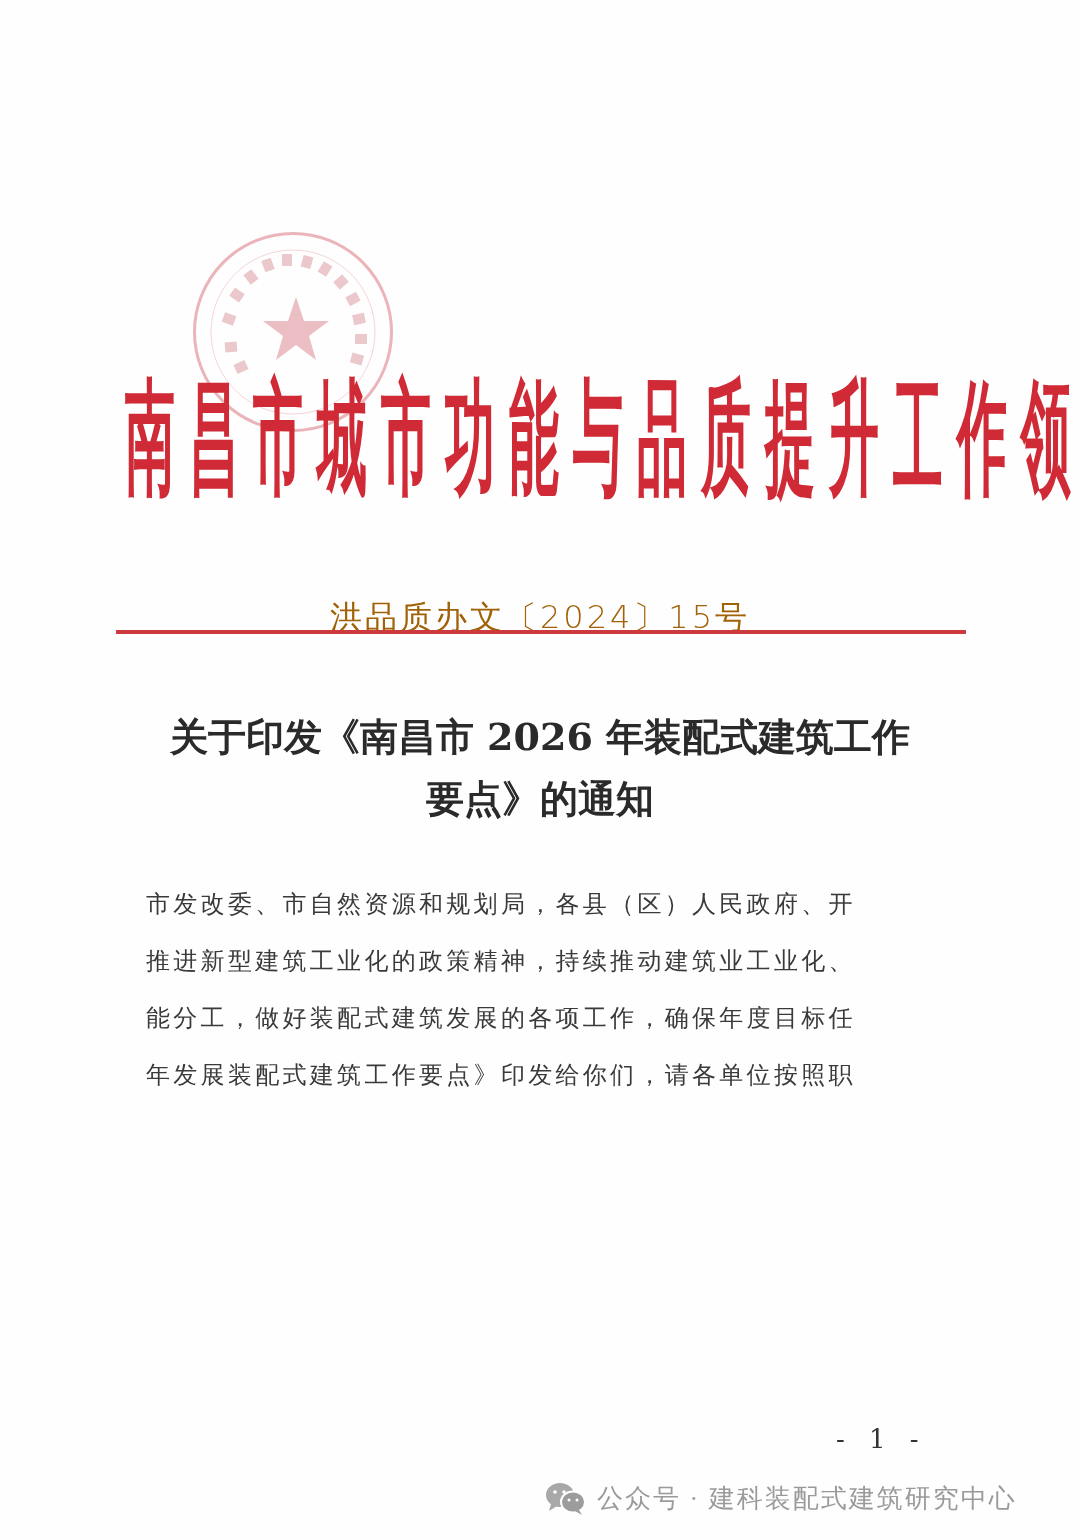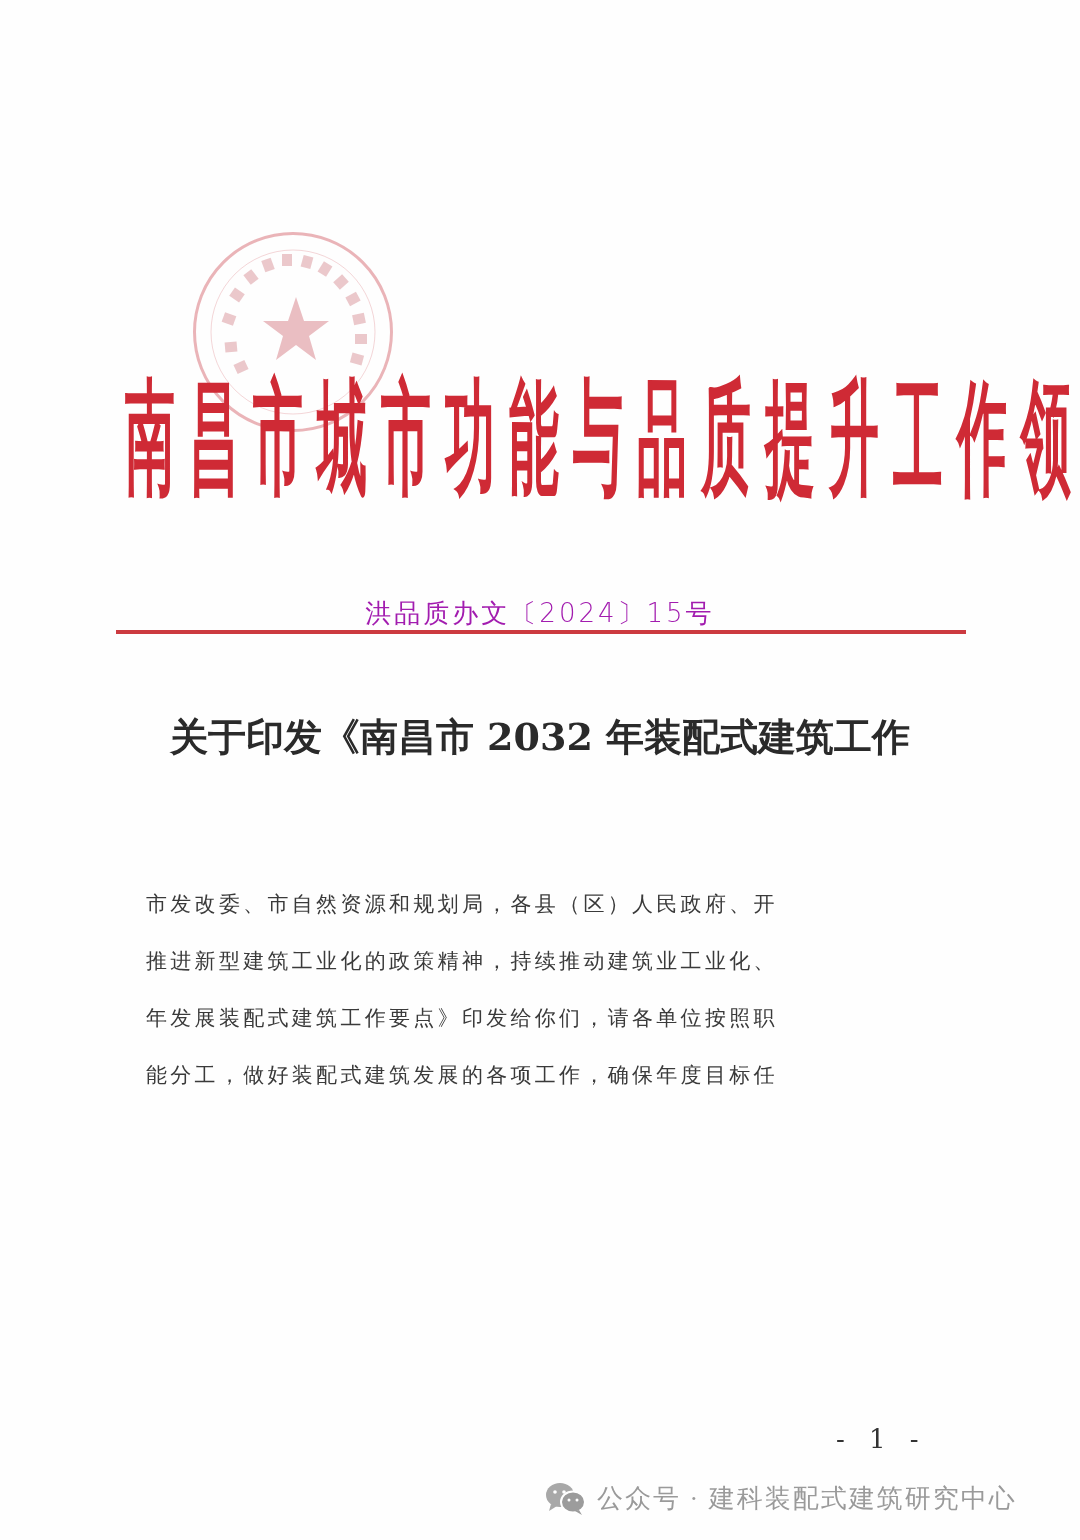--- a/index.html
+++ b/index.html
@@ -55,22 +55,22 @@
       line-height: 1;
       letter-spacing: 0;
     }
     
     .docno {
       position: absolute;
       left: 0;
       width: 1080px;
       top: 596px;
       text-align: center;
-      font-size: 26px;
-      color: #a21caf;
+      font-size: 32px;
+      color: #a16207;
       letter-spacing: 3px;
       font-family: "DejaVu Sans", "Liberation Sans", sans-serif;
       font-weight: 300;
     }
     .red-rule {
       position: absolute;
       left: 116px;
       top: 630px;
       width: 850px;
       height: 4px;
@@ -90,21 +90,21 @@
       font-family: "DejaVu Serif", "Liberation Serif", serif;
     }
     .title .line { display: block; }
     
     .body-text {
       position: absolute;
       left: 146px;
       top: 876px;
       width: 790px;
       font-family: "DejaVu Sans", "Liberation Sans", sans-serif;
-      font-size: 21px;
+      font-size: 24px;
       line-height: 57px;
       color: #3a3a3a;
       letter-spacing: 3.3px;
     }
     .body-text .line { display: block; white-space: nowrap; }
     .body-text .indent { padding-left: 58px; }
     
     .page-number {
       position: absolute;
       left: 836px;
@@ -181,28 +181,29 @@
     <span class="issuer-char">工</span>
     <span class="issuer-char">作</span>
     <span class="issuer-char">领</span>
 
   </div>
 
   <div class="docno">洪品质办文〔2024〕15号</div>
   <div class="red-rule"></div>
 
   <div class="title">
-    <span class="line">关于印发《南昌市 2032 年装配式建筑工作</span>
+    <span class="line">关于印发《南昌市 2026 年装配式建筑工作</span>
+    <span class="line">要点》的通知</span>
   </div>
 
   <div class="body-text">
     <span class="line">市发改委、市自然资源和规划局，各县（区）人民政府、开</span>
     <span class="line">推进新型建筑工业化的政策精神，持续推动建筑业工业化、</span>
+    <span class="line">能分工，做好装配式建筑发展的各项工作，确保年度目标任</span>
     <span class="line">年发展装配式建筑工作要点》印发给你们，请各单位按照职</span>
-    <span class="line">能分工，做好装配式建筑发展的各项工作，确保年度目标任</span>
   </div>
 
   <div class="page-number">- 1 -</div>
 
   <div class="watermark">
     <span class="wechat-icon">
       <svg width="46" height="34" viewBox="0 0 46 34">
         <ellipse cx="17" cy="14" rx="14" ry="12" fill="#a8a8a8"></ellipse>
         <polygon points="8,23 6,30 14,25" fill="#a8a8a8"></polygon>
         <ellipse cx="30" cy="21" rx="12" ry="10.5" fill="#9c9c9c" stroke="#ffffff" stroke-width="2"></ellipse>

